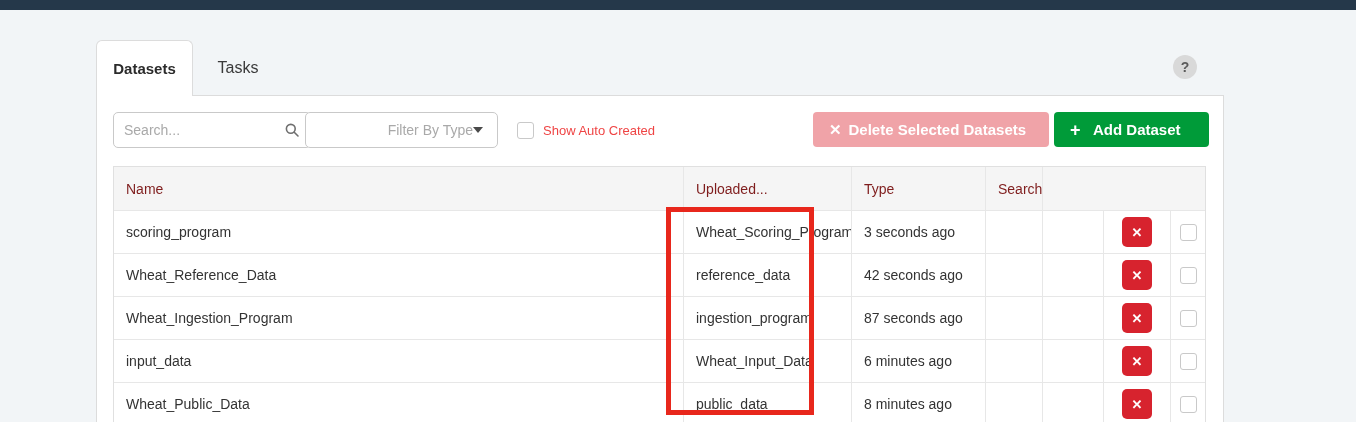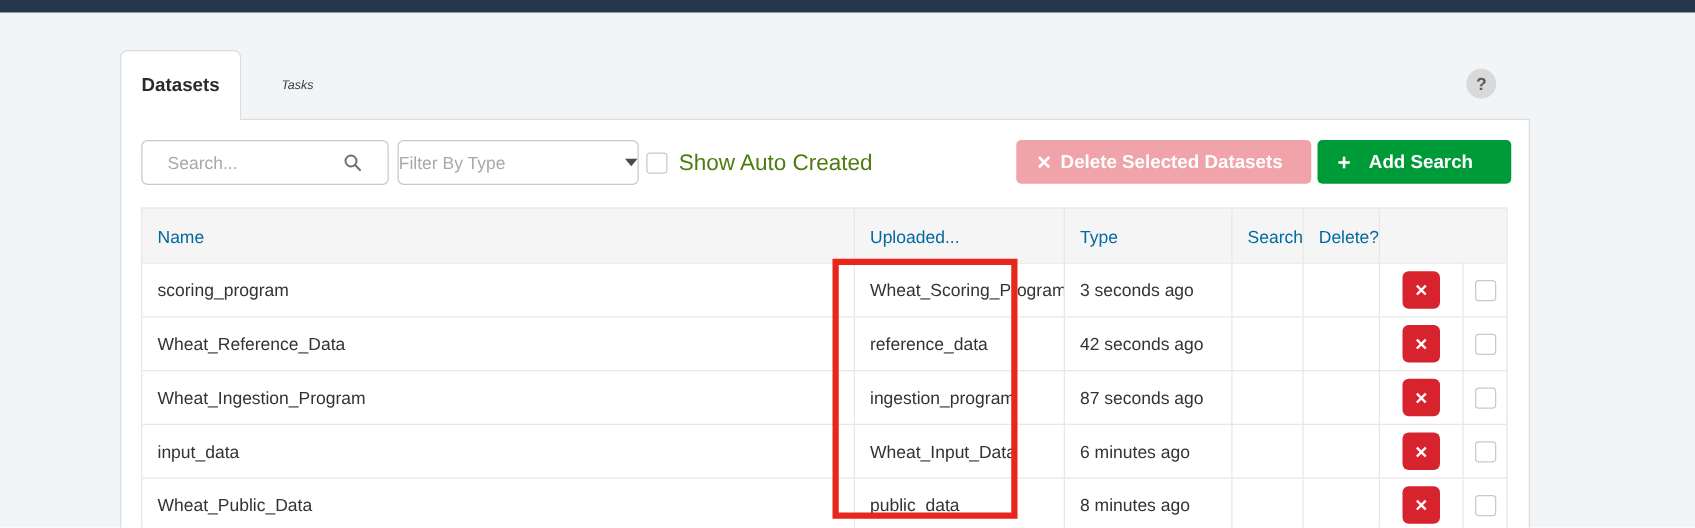--- a/index.html
+++ b/index.html
@@ -19,62 +19,62 @@
   .tab-active {
     position: absolute; left: 96px; top: 40px; width: 97px; height: 56px;
     background: #fff; border: 1px solid #dcdcdc; border-bottom: none;
     border-radius: 6px 6px 0 0; z-index: 3;
     display: flex; align-items: center; justify-content: center;
     font-weight: bold; font-size: 15px; color: #2b2b2b; cursor: pointer;
   }
   .tab-inactive {
     position: absolute; left: 193px; top: 41px; width: 90px; height: 54px;
     display: flex; align-items: center; justify-content: center;
-    font-size: 10px; color: #3a3a3a; cursor: pointer; font-style: italic;
+    font-size: 16px; color: #3a3a3a; cursor: pointer;
   }
   .help-circle {
     position: absolute; left: 1173px; top: 55px; width: 24px; height: 24px;
     border-radius: 50%; background: #d9d9d9; color: #5a5a5a;
     display: flex; align-items: center; justify-content: center;
     font-size: 14px; font-weight: bold; cursor: pointer;
   }
   
   .panel {
     position: absolute; left: 96px; top: 95px; width: 1128px; height: 328px;
     background: #fff; border: 1px solid #dcdcdc; border-bottom: none; z-index: 1;
   }
   
   .search-box {
     position: absolute; left: 16px; top: 16px; width: 198px; height: 36px;
     border: 1px solid #c9c9c9; border-radius: 5px; background: #fff;
-    display: flex; align-items: center; padding: 0 20px;
+    display: flex; align-items: center; padding: 0 10px;
   }
   .search-box input {
     border: none; outline: none; flex: 1; font-size: 14px;
     font-family: "Liberation Sans", sans-serif; color: #444; min-width: 0;
   }
   .search-box input::placeholder { color: #a9a9a9; }
   .search-icon { width: 16px; height: 16px; flex: 0 0 auto; }
   .filter-box {
-    position: absolute; left: 221px; top: 16px; width: 193px; height: 36px;
+    position: absolute; left: 208px; top: 16px; width: 193px; height: 36px;
     border: 1px solid #c9c9c9; border-radius: 5px; background: #fff;
-    display: flex; align-items: center; padding: 0 0;
-    font-size: 14px; color: #a9a9a9; cursor: pointer;
+    display: flex; align-items: center; padding: 0 14px;
+    font-size: 14px; color: #a9a9a9; cursor: pointer; text-align: right;
   }
   .filter-label { flex: 1; }
   .caret-down {
     width: 0; height: 0; border-left: 5px solid transparent;
     border-right: 5px solid transparent; border-top: 6px solid #4a4a4a;
   }
   .auto-created { position: absolute; left: 420px; top: 16px; height: 36px; display: flex; align-items: center; gap: 9px; }
   .checkbox {
     appearance: none; -webkit-appearance: none; width: 17px; height: 17px;
     border: 1px solid #c9c9c9; border-radius: 3px; background: #fff; cursor: pointer; flex: 0 0 auto;
   }
-  .auto-created span { font-size: 18px; color: #4d7c0f; }
+  .auto-created span { font-size: 13px; color: #ef4444; }
   .btn {
     position: absolute; top: 16px; height: 35px; border: none; border-radius: 4px;
     display: flex; align-items: center; padding: 0 16px;
     font-family: "Liberation Sans", sans-serif; font-size: 15px; font-weight: bold;
     color: #fff; cursor: pointer;
   }
   .btn .btn-icon { font-size: 15px; font-weight: bold; }
   .btn .btn-label { flex: 1; text-align: center; }
   .btn-delete-selected { left: 716px; width: 236px; background: #f0a3a8; }
   .btn-add { left: 957px; width: 155px; background: #009b39; }
@@ -82,21 +82,21 @@
   
   .table {
     position: absolute; left: 16px; top: 70px; width: 1093px;
     border: 1px solid #e0e0e0; font-size: 14px;
   }
   .tr {
     display: grid;
     grid-template-columns: 570px 168px 134px 57px 61px 67px 34px;
     height: 43px;
   }
-  .thead .tr { background: #f5f5f5; color: #0369a1; }
+  .thead .tr { background: #f5f5f5; color: #7f1d1d; }
   .tbody .tr { background: #fff; border-top: 1px solid #e7e7e7; }
   .td, .th {
     display: flex; align-items: center; padding: 0 12px;
     border-right: 1px solid #e7e7e7; overflow: hidden; white-space: nowrap;
   }
   .td:last-child, .th:last-child { border-right: none; }
   .td-center { justify-content: center; padding: 0; }
   .row-delete-btn {
     width: 30px; height: 30px; background: #d7232e; border: none; border-radius: 5px;
     color: #fff; font-weight: bold; font-size: 13px; cursor: pointer;
@@ -144,31 +144,30 @@
     <span>Show Auto Created</span>
   </label>
 
   <button class="btn btn-delete-selected">
     <span class="btn-icon">✕</span>
     <span class="btn-label">Delete Selected Datasets</span>
   </button>
 
   <button class="btn btn-add">
     <span class="btn-icon">+</span>
-    <span class="btn-label">Add Search</span>
+    <span class="btn-label">Add Dataset</span>
   </button>
 
   <div class="table">
     <div class="thead">
       <div class="tr">
         <div class="th">Name</div>
         <div class="th">Uploaded...</div>
         <div class="th">Type</div>
         <div class="th">Search</div>
-        <div class="th">Delete?</div>
         <div class="th"></div>
       </div>
     </div>
     <div class="tbody" id="table-body">
   <div class="tr">
     <div class="td">
             <span>scoring_program</span>
           </div>
     <div class="td">
             <span>Wheat_Scoring_Program</span>

